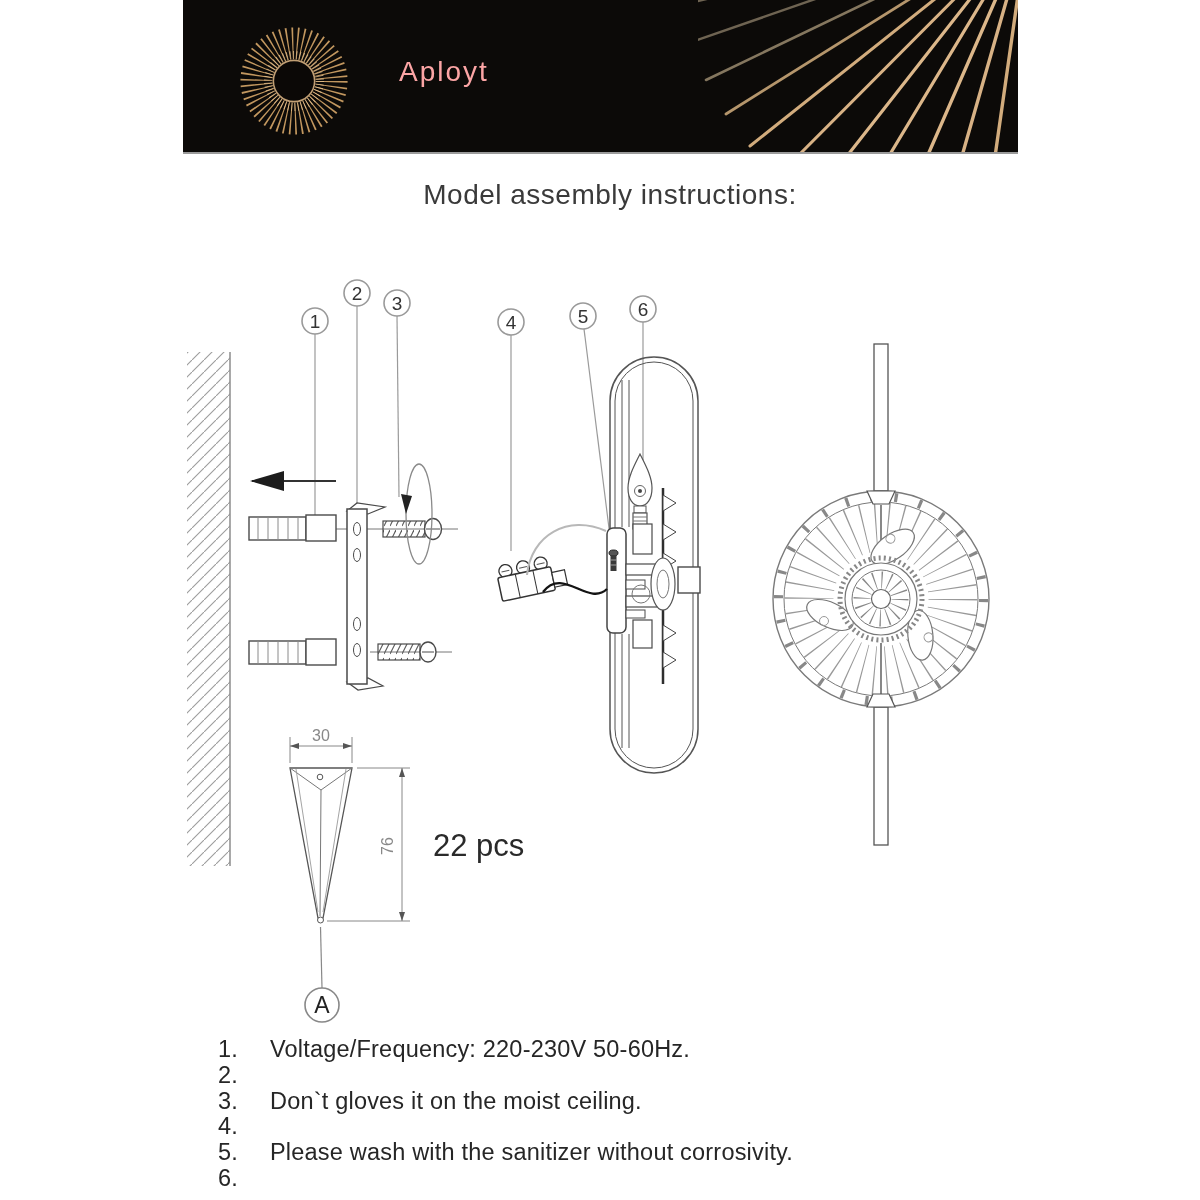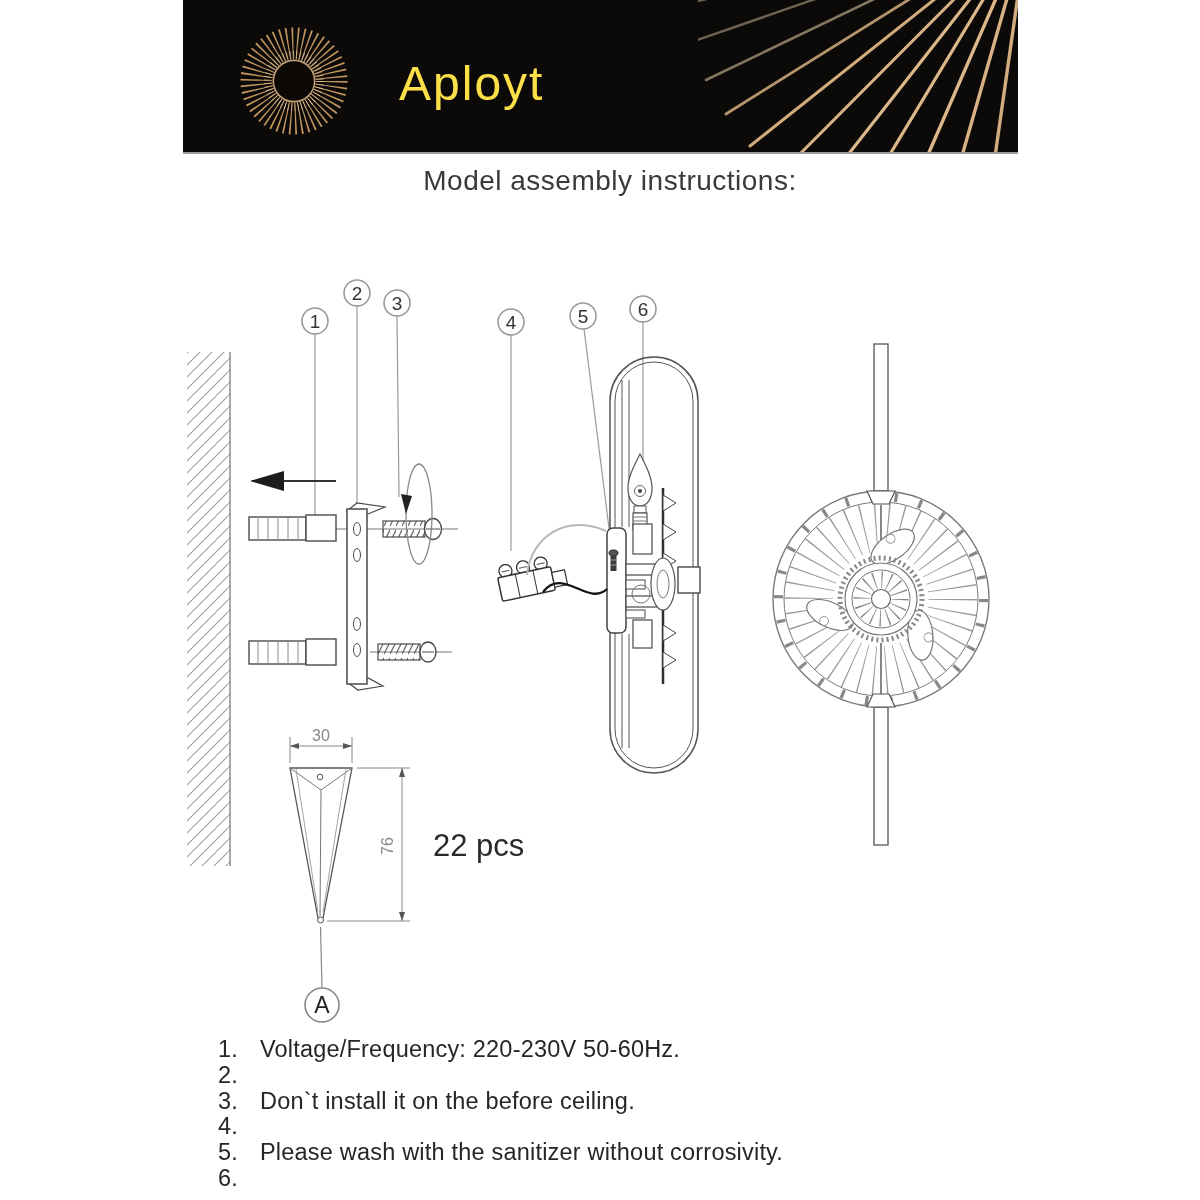--- a/index.html
+++ b/index.html
@@ -1,30 +1,30 @@
 <!DOCTYPE html>
 <html><head>
 <meta charset="utf-8">
 <style>
   html,body{margin:0;padding:0;background:#ffffff;}
   .page{position:relative;width:1200px;height:1200px;background:#ffffff;overflow:hidden;
         font-family:"Liberation Sans", sans-serif;}
   .banner{position:absolute;left:183px;top:0;width:835px;height:152px;background:#0c0a08;
           border-bottom:2px solid #9b9b9b;overflow:hidden;}
   .logo-svg{position:absolute;left:52px;top:22px;width:118px;height:118px;}
-  .brand{position:absolute;left:216px;top:56px;font-size:48px;color:#fde047;
+  .brand{position:absolute;left:216px;top:56px;font-size:28px;color:#fca5a5;
          letter-spacing:2px;font-weight:400;}
   .rays-svg{position:absolute;right:0;top:0;width:320px;height:152px;}
-  .title-block{position:absolute;left:180px;top:164px;width:860px;text-align:center;
+  .title-block{position:absolute;left:180px;top:178px;width:860px;text-align:center;
                color:#3a3a3a;font-size:28px;line-height:33px;letter-spacing:0.5px;}
   .diagram-svg{position:absolute;left:180px;top:255px;width:845px;height:790px;}
   .instructions{position:absolute;left:180px;top:1037px;width:880px;}
   .ins-row{display:flex;font-size:23.5px;line-height:25.8px;color:#262626;letter-spacing:0.2px;}
   .ins-num{width:58px;text-align:right;flex:0 0 58px;}
-  .ins-text{margin-left:22px;}
+  .ins-text{margin-left:32px;}
 </style>
 </head>
 <body>
 
 <div class="page">
 
   <div class="banner">
     <svg class="logo-svg" viewBox="-60 -60 120 120">
       <circle r="38" fill="none" stroke="#c2975f" stroke-width="33" stroke-dasharray="1.3 3.48"></circle>
       <circle r="26" fill="none" stroke="#e7c391" stroke-width="9" stroke-dasharray="0.9 2.367" opacity="0.8"></circle>
@@ -298,21 +298,21 @@
   <div class="instructions">
     <div class="ins-row">
       <span class="ins-num">1.</span>
       <span class="ins-text">Voltage/Frequency: 220-230V 50-60Hz.</span>
     </div>
     <div class="ins-row">
       <span class="ins-num">2.</span>
     </div>
     <div class="ins-row">
       <span class="ins-num">3.</span>
-      <span class="ins-text">Don`t install it on the before ceiling.</span>
+      <span class="ins-text">Don`t gloves it on the moist ceiling.</span>
     </div>
     <div class="ins-row">
       <span class="ins-num">4.</span>
     </div>
     <div class="ins-row">
       <span class="ins-num">5.</span>
       <span class="ins-text">Please wash with the sanitizer without corrosivity.</span>
     </div>
     <div class="ins-row">
       <span class="ins-num">6.</span>

